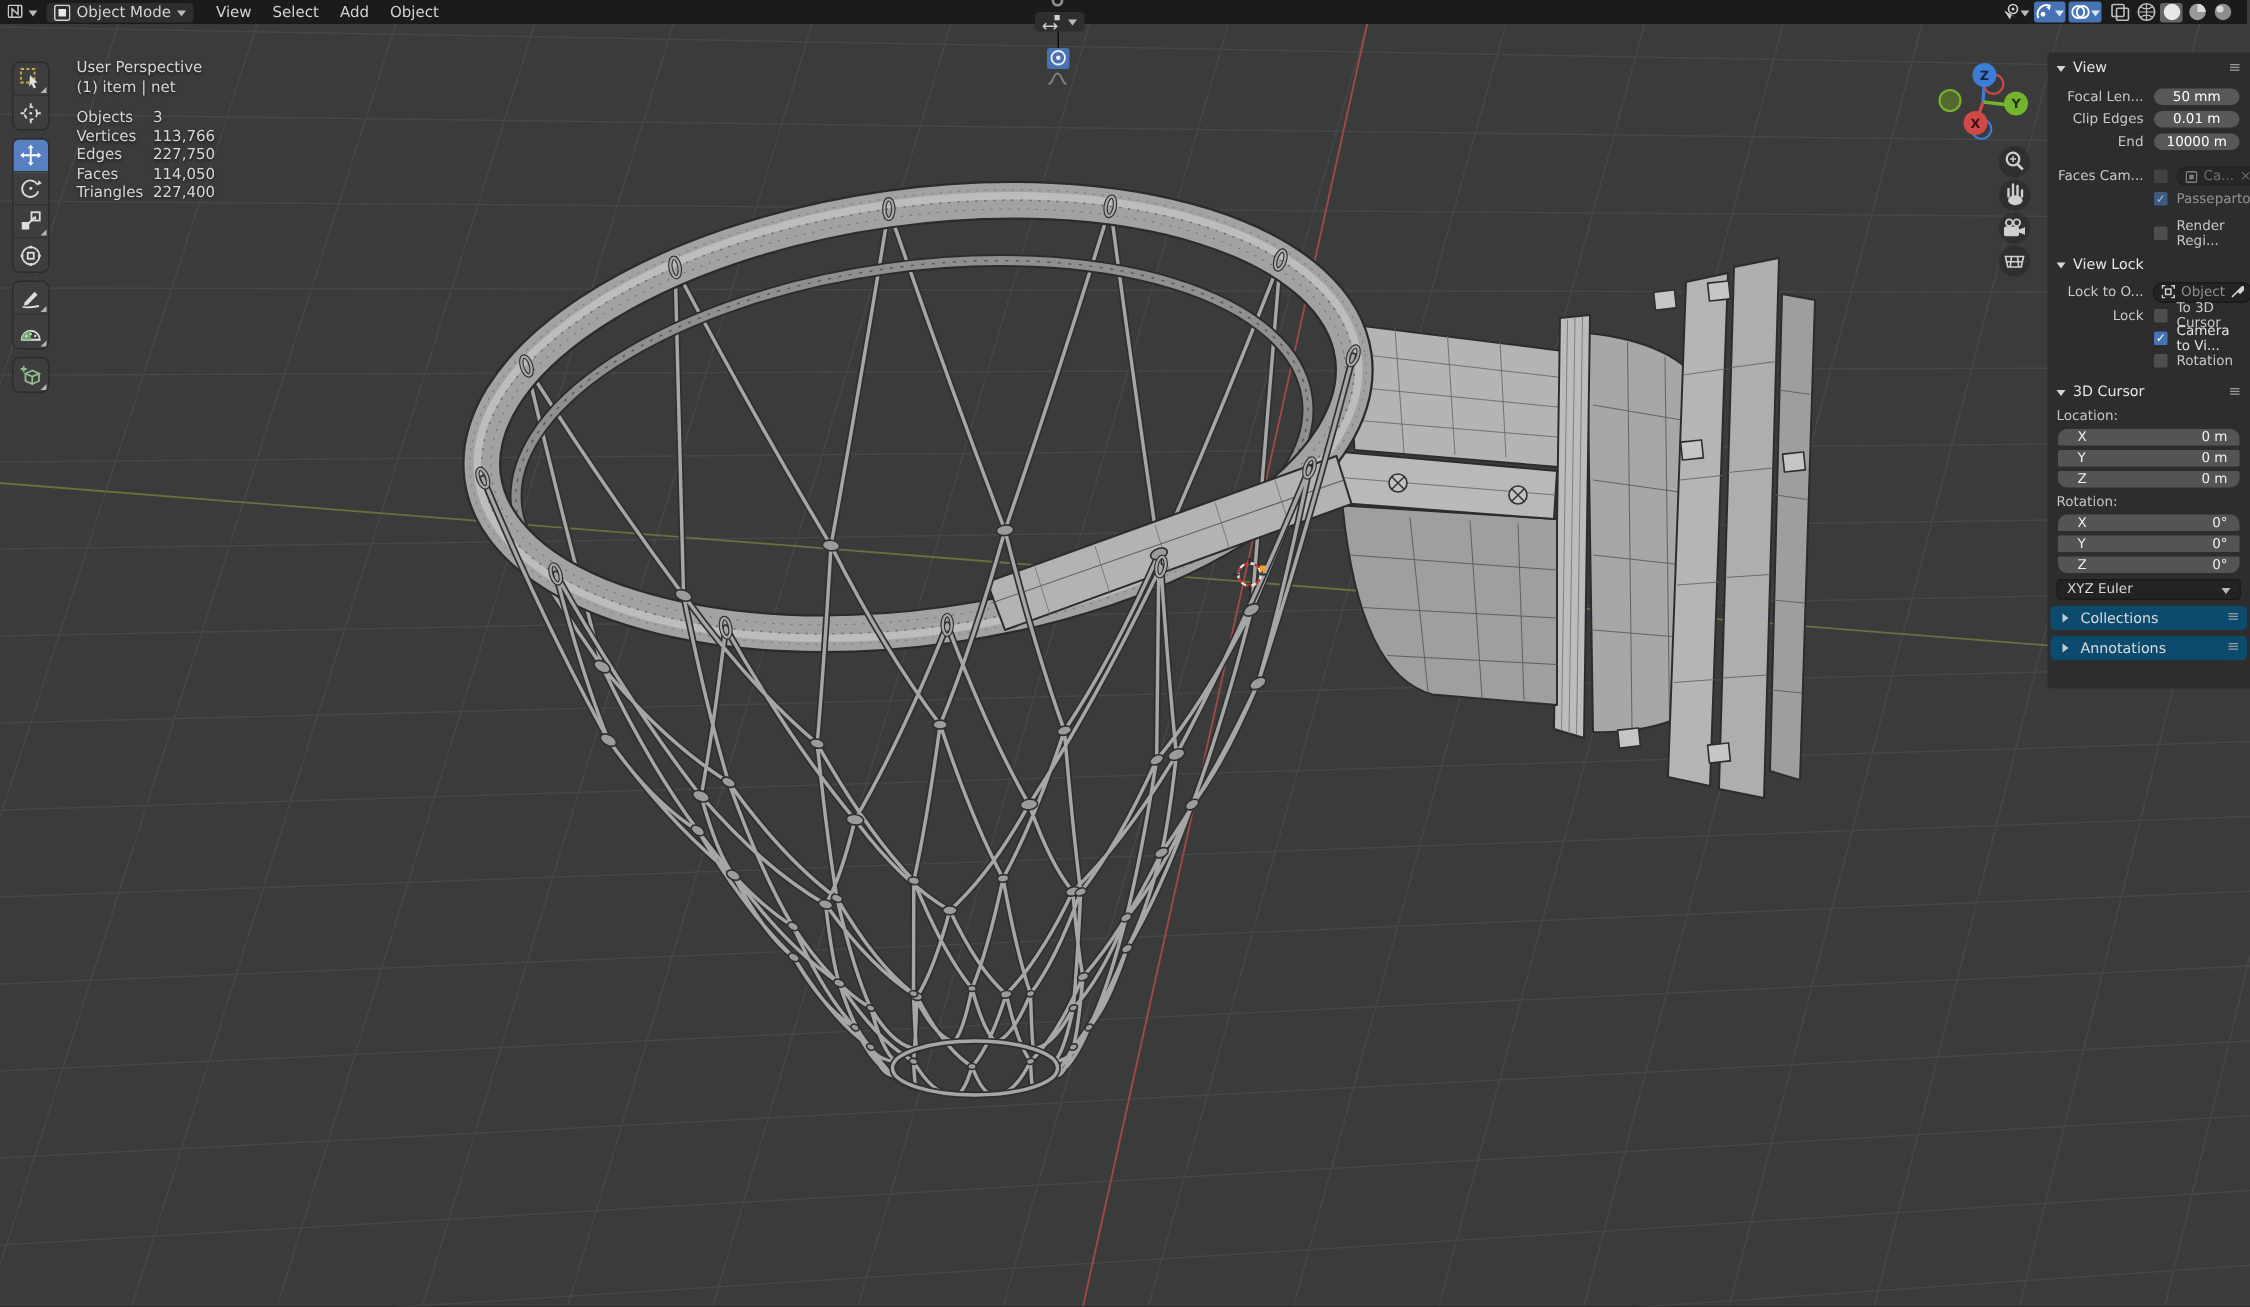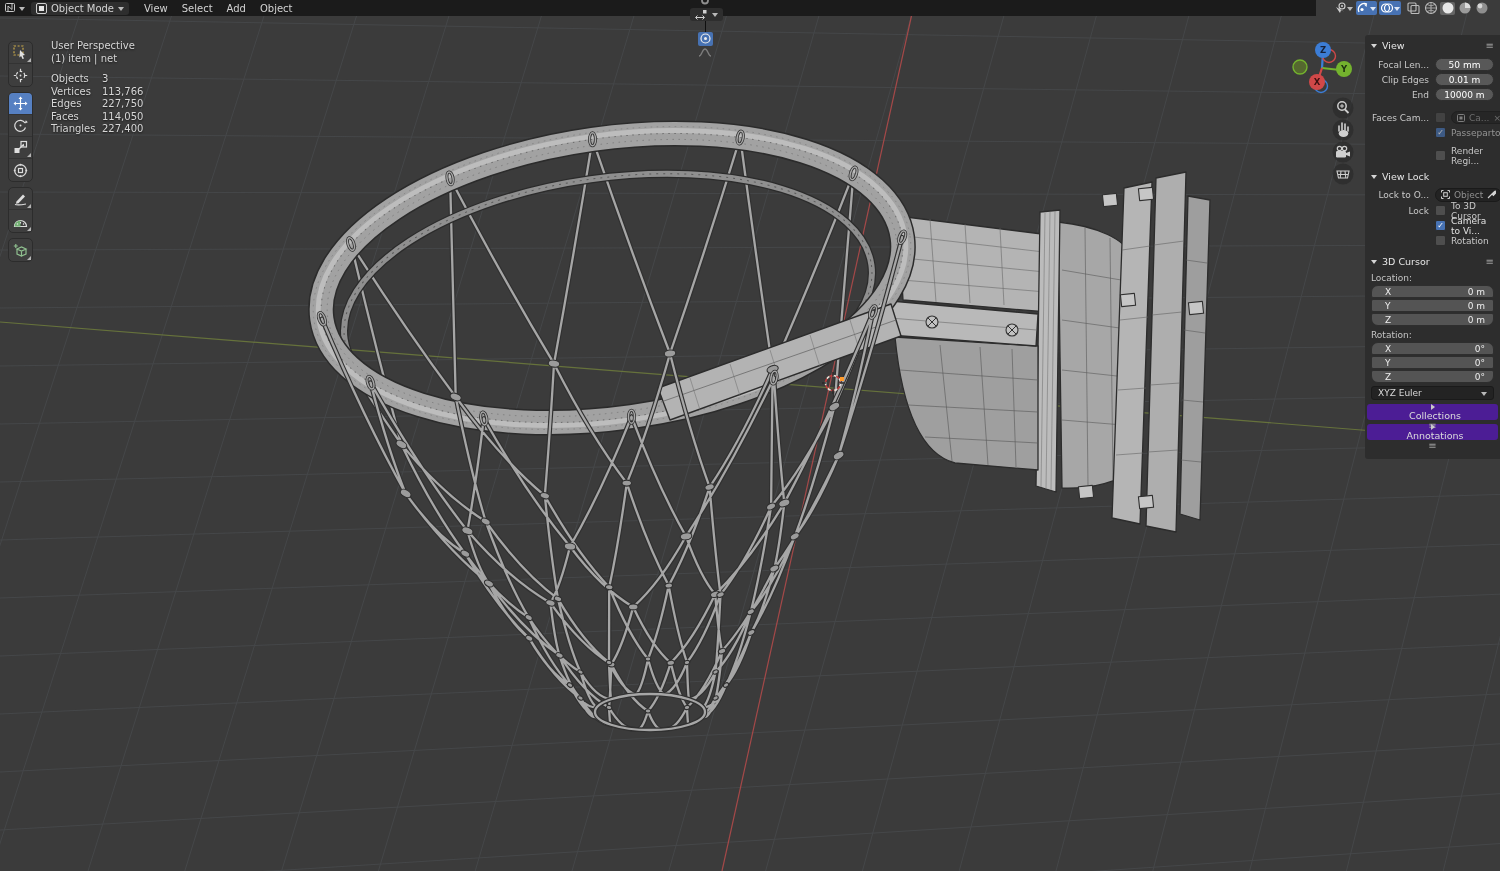--- a/index.html
+++ b/index.html
@@ -1,20 +1,20 @@
 <!DOCTYPE html>
 <html><head>
 <meta charset="utf-8">
 <style>
   html,body{margin:0;padding:0;background:#222;}
   *{box-sizing:border-box;font-family:"DejaVu Sans","Liberation Sans",sans-serif;}
   .app{position:relative;width:1500px;height:871px;overflow:hidden;background:#3b3b3b;user-select:none;}
   svg{display:block;}
   
-  .topbar{position:absolute;left:0;top:0;width:1316px;height:16px;background:#1b1b1b;z-index:30;display:flex;align-items:center;font-size:10px;color:#d2d2d2;}
+  .topbar{position:absolute;left:0;top:0;width:1498px;height:16px;background:#1b1b1b;z-index:30;display:flex;align-items:center;font-size:10px;color:#d2d2d2;}
   .toolrow{position:absolute;left:0;top:16px;width:1500px;height:17px;background:#2f2f2f;z-index:29;display:flex;align-items:center;font-size:9.5px;color:#c3c3c3;border-bottom:1px solid #262626;}
   .pill{display:flex;align-items:center;gap:4px;background:#2e2e2e;border-radius:3px;padding:0 5px;height:13px;}
   .toolrow .pill{background:#242424;}
   .menu{padding:0 7px;cursor:default;}
   .chevd{width:0;height:0;border:3px solid transparent;border-top:4px solid #b9b9b9;margin-top:4px;}
   .chevr{width:0;height:0;border:3px solid transparent;border-left:4px solid #c9c9c9;margin-left:3px;}
   .hicon{display:flex;align-items:center;justify-content:center;width:15px;height:13px;}
   .hbtn{display:flex;align-items:center;border-radius:2px;padding:0 1px;height:14px;}
   .hbtn.on{background:#4772b3;}
   .optbtn{position:absolute;right:8px;top:2px;background:#1e1e1e;border-radius:3px;padding:1px 9px;color:#d2d2d2;}
@@ -41,21 +41,21 @@
   .pfield{flex:1;background:#585858;border-radius:8px;text-align:center;color:#fff;height:13px;line-height:13px;border:1px solid #2e2e2e;}
   .cbx{width:11px;height:11px;background:#4e4e4e;border:1px solid #2c2c2c;border-radius:2px;margin-right:5px;flex:0 0 11px;display:flex;align-items:center;justify-content:center;}
   .cbx.on{background:#4772b3;color:#fff;font-size:8px;}
   .dim{opacity:.65;}
   .objfield{flex:1;background:#232323;border-radius:8px;height:14px;display:flex;align-items:center;padding:0 5px;gap:4px;color:#8f8f8f;border:1px solid #1a1a1a;}
   .xyzrow{display:flex;margin:0 6px 1px;height:13px;}
   .xyzfield{flex:1;background:#545454;border:1px solid #2e2e2e;display:flex;align-items:center;justify-content:space-between;padding:0 8px 0 13px;color:#eee;}
   .r-top{border-radius:7px 7px 2px 2px;} .r-mid{border-radius:2px;} .r-bot{border-radius:2px 2px 7px 7px;}
   .grplabel{margin:4px 6px 2px;color:#c4c4c4;}
   .euler{display:flex;align-items:center;justify-content:space-between;background:#232323;border-radius:3px;height:14px;margin:3px 6px 0;padding:0 6px;color:#d8d8d8;border:1px solid #1a1a1a;}
-  .cpanel{display:flex;align-items:center;height:16px;background:#4c1d95;border-radius:3px;margin:4px 2px 0;padding:0 5px;color:#dcdcdc;font-size:9.5px;flex-direction:column;}
+  .cpanel{display:flex;align-items:center;height:16px;background:#0c4a6e;border-radius:3px;margin:4px 2px 0;padding:0 5px;color:#dcdcdc;font-size:9.5px;}
   .cpanel .ttl{margin-left:5px;flex:1;}
   .gap8{height:8px;} .gap5{height:5px;} .gap3{height:3px;}
 </style>
 </head>
 <body>
 
 <div class="app">
 
 <svg id="scene" width="1500" height="871" viewBox="0 0 1500 871" style="position:absolute;left:0;top:0;">
   <rect x="0" y="0" width="1500" height="871" fill="#3b3b3b"></rect>

